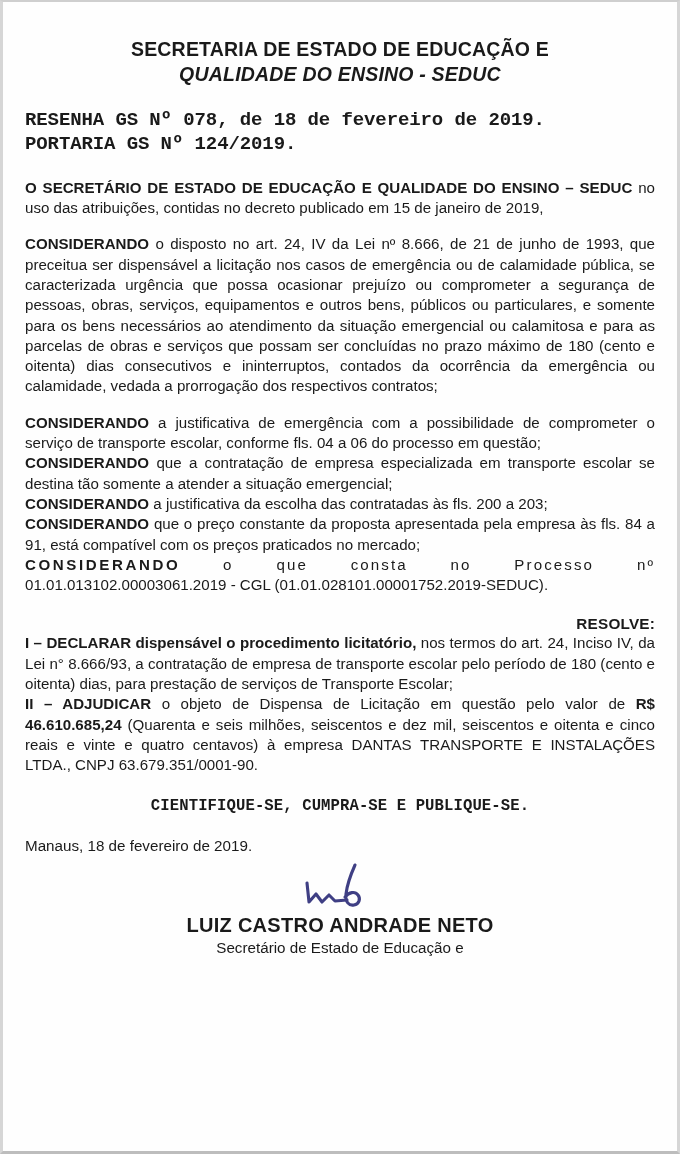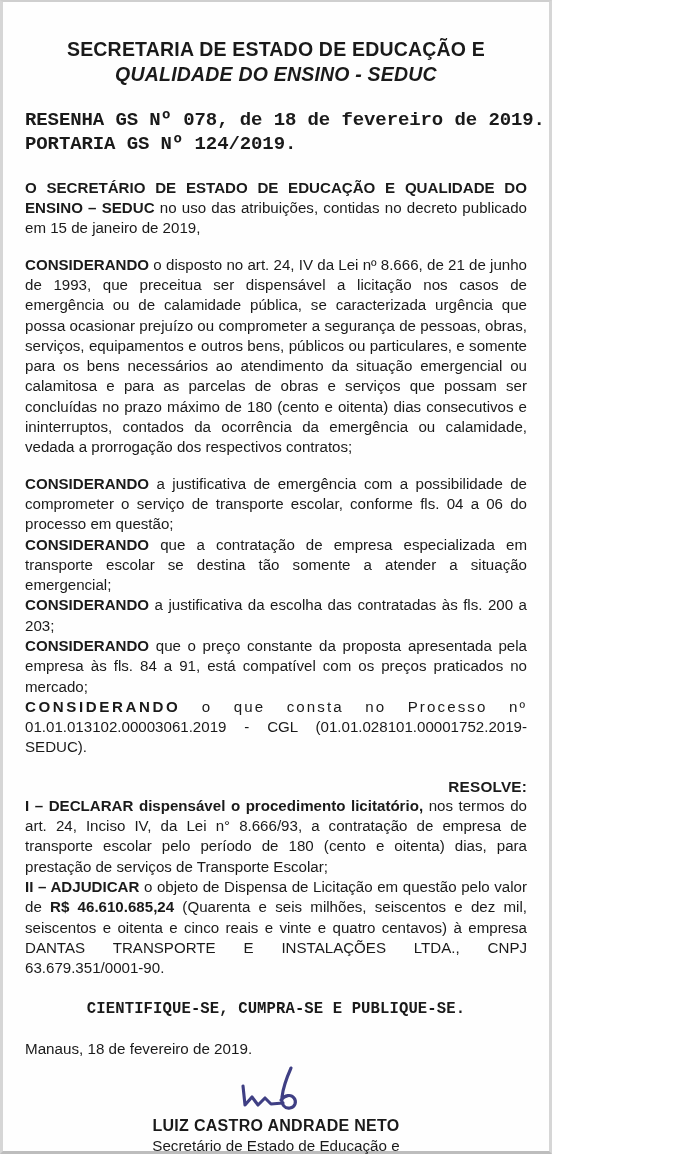--- a/index.html
+++ b/index.html
@@ -11,21 +11,21 @@
     width: 680px;
     height: 1154px;
     font-family: "Liberation Sans", sans-serif;
     color: #1a1a1a;
     overflow: hidden;
   }
 
   .page {
     position: relative;
     box-sizing: border-box;
-    width: 552px;
+    width: 680px;
     height: 1154px;
     background: #fefefe;
     border-left: 3px solid #d6d6d6;
     border-right: 3px solid #d6d6d6;
     border-top: 2px solid #cfcfcf;
     border-bottom: 3px solid #bdbdbd;
     padding: 18px 22px 0 22px;
   }
 
   
@@ -98,21 +98,21 @@
     height: 56px;
     margin-top: 6px;
     display: flex;
     justify-content: center;
     align-items: center;
   }
   .sign-area svg { display: block; }
   .signer-name {
     text-align: center;
     font-weight: bold;
-    font-size: 16px;
+    font-size: 20px;
     letter-spacing: 0.3px;
     margin-top: -2px;
   }
   .signer-role {
     text-align: center;
     font-size: 15.2px;
     line-height: 1.28;
     margin-top: 1px;
   }
   .signer-role span { display: block; }
@@ -163,16 +163,15 @@
       <g fill="none" stroke="#3f3f84" stroke-width="3.1" stroke-linecap="round" stroke-linejoin="round">
         <path d="M22 22 L24 41 L31 33 L37 41 L44 34 L50 40 L62 39"></path>
         <path d="M70 4 C66 13 62 24 61 33 C60 41 64 45 69 44 C74 43 76 38 73 34 C70 30 64 31 60 36"></path>
       </g>
     </svg>
   </div>
 
   <div class="signer-name">LUIZ CASTRO ANDRADE NETO</div>
   <div class="signer-role">
     <span>Secretário de Estado de Educação e</span>
-    <span>Qualidade do Ensino</span>
   </div>
 
 </div>
 
 </body></html>

